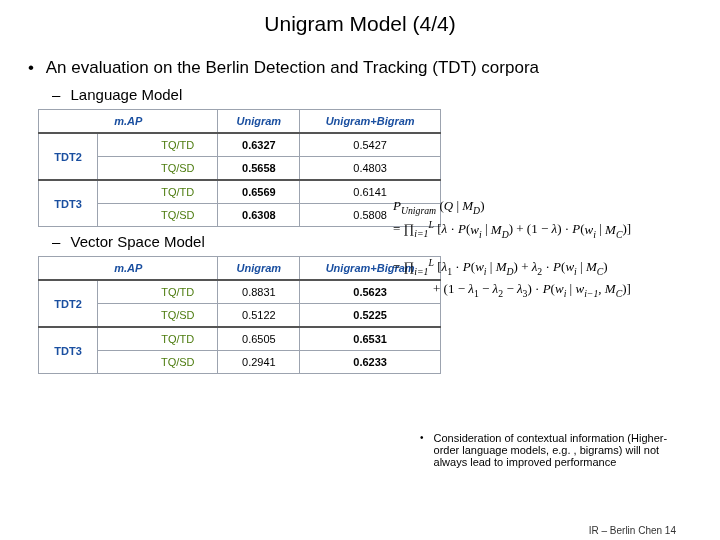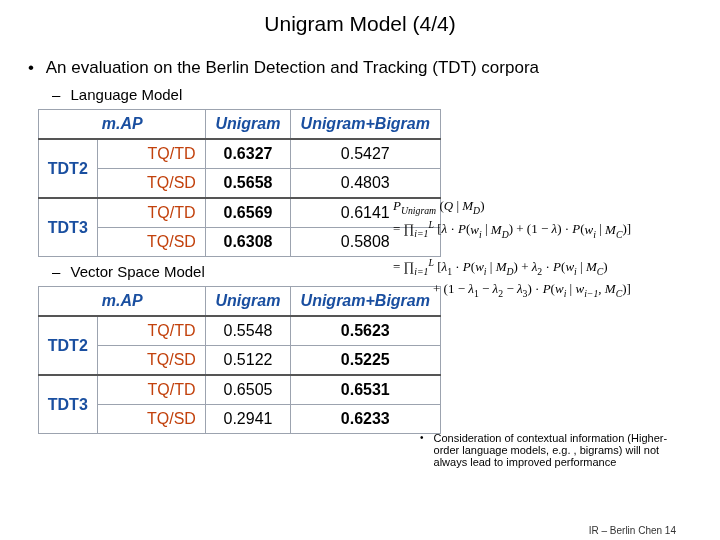--- a/index.html
+++ b/index.html
@@ -9,34 +9,34 @@
     background: #fff; color: #000;
     position: relative; overflow: hidden;
   }
   .title { text-align: center; font-size: 21px; margin-top: 12px; }
   .main-bullet { font-size: 17px; margin: 22px 28px 8px 28px; }
   .main-bullet .dot { margin-right: 8px; }
   .sub-bullet { font-size: 15px; margin: 6px 0 6px 52px; }
   .sub-bullet .dash { margin-right: 6px; }
   .tbl {
     border-collapse: collapse;
-    font-size: 16px;
+    font-size: 11px;
     margin: 4px 0 6px 38px;
     width: 403px;
   }
   .tbl th, .tbl td {
     border: 1px solid #9ca3af;
     padding: 5px 8px;
     text-align: center;
   }
   .tbl th { color: #1a4fa0; font-weight: bold; font-style: italic; background: #fff; }
   .tbl .mapcol { color: #1a4fa0; font-weight: bold; font-style: italic; }
   .tbl .rowhead { color: #1a4fa0; font-weight: bold; }
   .tbl .bold { font-weight: bold; }
-  .tbl .greyed { color: #c2410c; padding-left: 48px; }
+  .tbl .greyed { color: #4d7c0f; padding-left: 48px; }
   .rowgroup-top td, .rowgroup-top th { border-top: 2px solid #555; }
   .formulas {
     position: absolute; left: 393px; top: 196px;
     width: 320px; font-family: 'Times New Roman', serif;
     font-size: 13px; line-height: 1.5;
   }
   .formulas .block { margin-bottom: 14px; }
   .sub { font-size: 0.75em; vertical-align: sub; }
   .sup { font-size: 0.75em; vertical-align: super; }
   .ital { font-style: italic; }
@@ -106,21 +106,21 @@
 <table class="tbl">
   <tbody>
       <tr>
     <th class="mapcol" colspan="2">m.AP</th>
     <th>Unigram</th>
     <th>Unigram+Bigram</th>
   </tr>
   <tr class="rowgroup-top">
     <td class="rowhead" rowspan="2">TDT2</td>
     <td class="greyed">TQ/TD</td>
-    <td>0.5548</td>
+    <td>0.8831</td>
     <td class="bold">0.5623</td>
   </tr>
   <tr>
     <td class="greyed">TQ/SD</td>
     <td>0.5122</td>
     <td class="bold">0.5225</td>
   </tr>
   <tr class="rowgroup-top">
     <td class="rowhead" rowspan="2">TDT3</td>
     <td class="greyed">TQ/TD</td>

